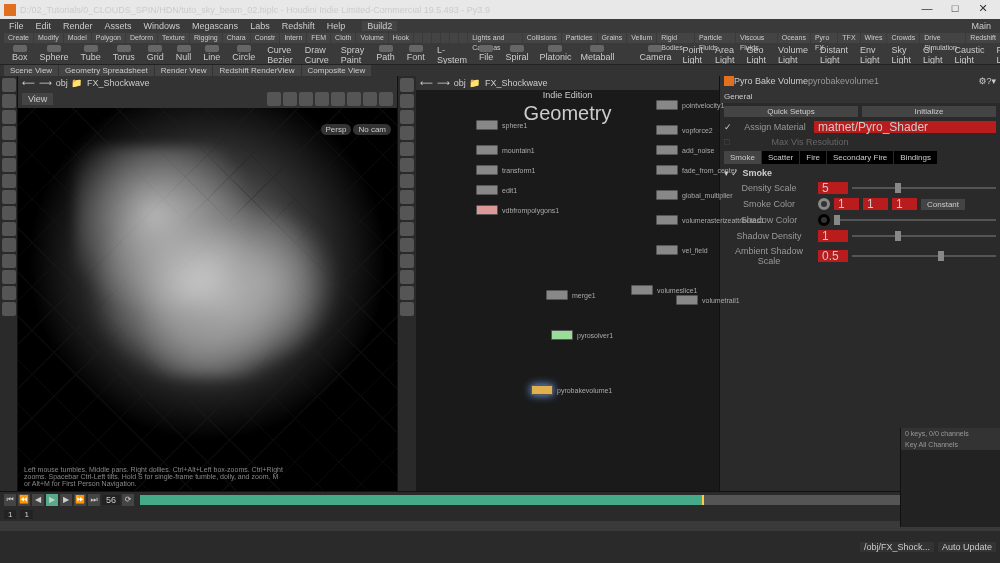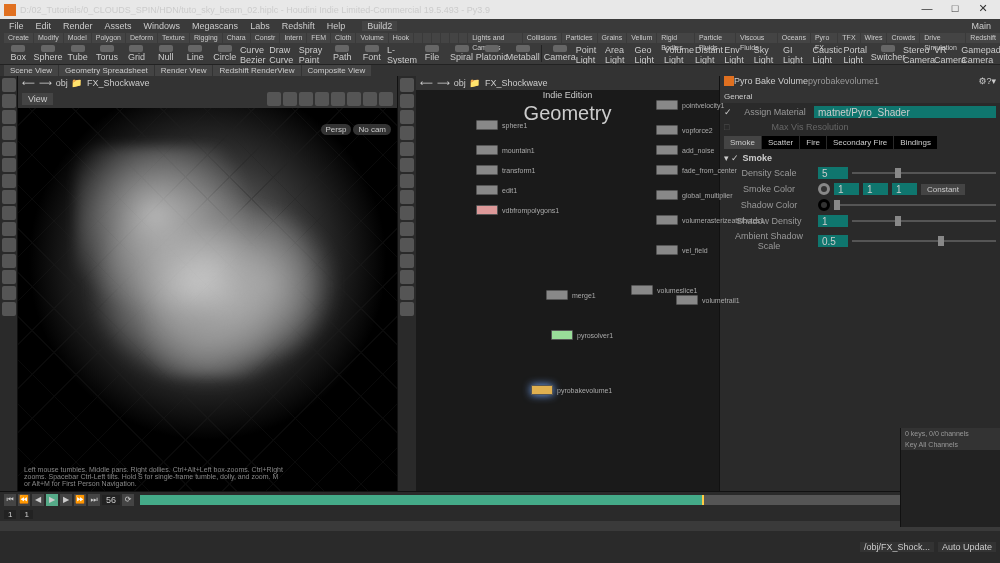--- a/index.html
+++ b/index.html
@@ -7,21 +7,21 @@
 .titlebar{height:19px;background:#e8e8e8;display:flex;align-items:center;padding:0 4px;color:#333;font-size:10px}
 .titlebar .icon{width:12px;height:12px;background:#e07020;margin-right:4px}
 .titlebar .wincontrols{margin-left:auto;display:flex;gap:2px}
 .titlebar .wincontrols div{width:26px;height:16px;text-align:center;font-size:11px;color:#333}
 .menubar{height:14px;background:#3a3a3a;display:flex;align-items:center;padding:0 4px;gap:2px}
 .menubar span{padding:0 5px;font-size:9px}
 .menubar .right{margin-left:auto;display:flex;align-items:center;gap:4px}
 .shelf{height:32px;background:#3a3a3a;border-bottom:1px solid #222;display:flex;flex-direction:column}
 .shelftabs{height:10px;display:flex;gap:1px;padding-left:4px}
 .shelftabs span{background:#444;padding:0 4px;font-size:7px;line-height:10px}
-.shelficons{flex:1;display:flex;gap:1px;padding:2px 4px;overflow:hidden}
+.shelficons{flex:1;display:flex;gap:12px;padding:2px 12px;overflow:hidden}
 .shelficons .sitem{width:30px;display:flex;flex-direction:column;align-items:center;font-size:6px}
 .shelficons .sitem .sicon{width:14px;height:14px;background:#666;border-radius:2px}
 .shelficons .sep{width:1px;background:#222;margin:0 2px}
 .panetabs{height:11px;background:#333;display:flex;gap:1px;padding-left:4px}
 .panetabs span{background:#444;padding:0 6px;font-size:8px;line-height:11px}
 .main{display:flex;height:415px}
 .leftbar{width:18px;background:#2a2a2a;display:flex;flex-direction:column;gap:2px;padding:2px;border-right:1px solid #111}
 .leftbar div{width:14px;height:14px;background:#555;border-radius:2px}
 .viewport{width:380px;background:#000;position:relative;border-right:1px solid #111}
 .vpath{height:14px;background:#333;display:flex;align-items:center;padding:0 4px;gap:4px;font-size:8px}
@@ -47,21 +47,21 @@
 .node{position:absolute;display:flex;align-items:center;gap:4px}
 .node .nb{width:22px;height:10px;background:#888;border-radius:1px;border:1px solid #555}
 .node .nl{font-size:7px;color:#aaa}
 .node.sel .nb{background:#e0b050;box-shadow:0 0 8px #7af}
 .params{width:280px;background:#2a2a2a;display:flex;flex-direction:column}
 .phead{height:14px;background:#333;display:flex;align-items:flex-start;padding:0 4px;gap:0;font-size:9px}
 .phead .ic{width:10px;height:10px;background:#e07020}
 .psec{padding:2px 4px;background:#333;font-size:8px;margin-bottom:1px}
 .prow{display:flex;align-items:center;padding:2px 4px;gap:4px;font-size:8px}
 .prow .lbl{width:90px;text-align:center;color:#999}
-.prow .fld{flex:1;background:#0f766e;height:12px;padding:0 4px;display:flex;align-items:center;font-size:10px}
+.prow .fld{flex:1;background:#b91c1c;height:12px;padding:0 4px;display:flex;align-items:center;font-size:12px}
 .prow .btn{background:#444;padding:1px 6px;font-size:8px}
 .prow .slider{flex:1;height:2px;background:#555;position:relative}
 .prow .slider .h{position:absolute;width:6px;height:10px;background:#888;top:-4px}
 .prow .sw{width:12px;height:12px;border-radius:50%;background:#333;border:3px solid #888}
 .prow .sw.b{border-color:#000}
 .ptabs{display:flex;gap:1px;padding:2px 4px;background:#2a2a2a}
 .ptabs span{background:#000000;padding:2px 6px;font-size:8px}
 .ptabs span.act{background:#444}
 .timeline{height:16px;background:#2a2a2a;display:flex;align-items:center;padding:0 4px;gap:2px;border-top:1px solid #111}
 .timeline .tbtn{width:12px;height:12px;background:#444;font-size:8px;text-align:center;line-height:12px}
@@ -446,20 +446,24 @@
 <div class="phead">
 <div class="ic"></div>
 <span>Pyro Bake Volume</span>
 <span style="color:#999">pyrobakevolume1</span>
 <span style="margin-left:auto">⚙</span>
         <span>?</span>
         <span>▾</span>
 </div>
 <div class="psec">General</div>
 <div class="prow">
+<span class="btn" style="flex:1;text-align:center">Quick Setups</span>
+<span class="btn" style="flex:1;text-align:center">Initialize</span>
+</div>
+<div class="prow">
 <span style="width:12px">✓</span>
 <span class="lbl" style="width:70px;text-align:center">Assign Material</span>
 <span class="fld">matnet/Pyro_Shader</span>
 </div>
 <div class="prow">
 <span style="width:12px;color:#555">□</span>
 <span class="lbl" style="width:140px;text-align:center;color:#666">Max Vis Resolution</span>
 </div>
 <div class="ptabs">
 <span class="act">Smoke</span>

